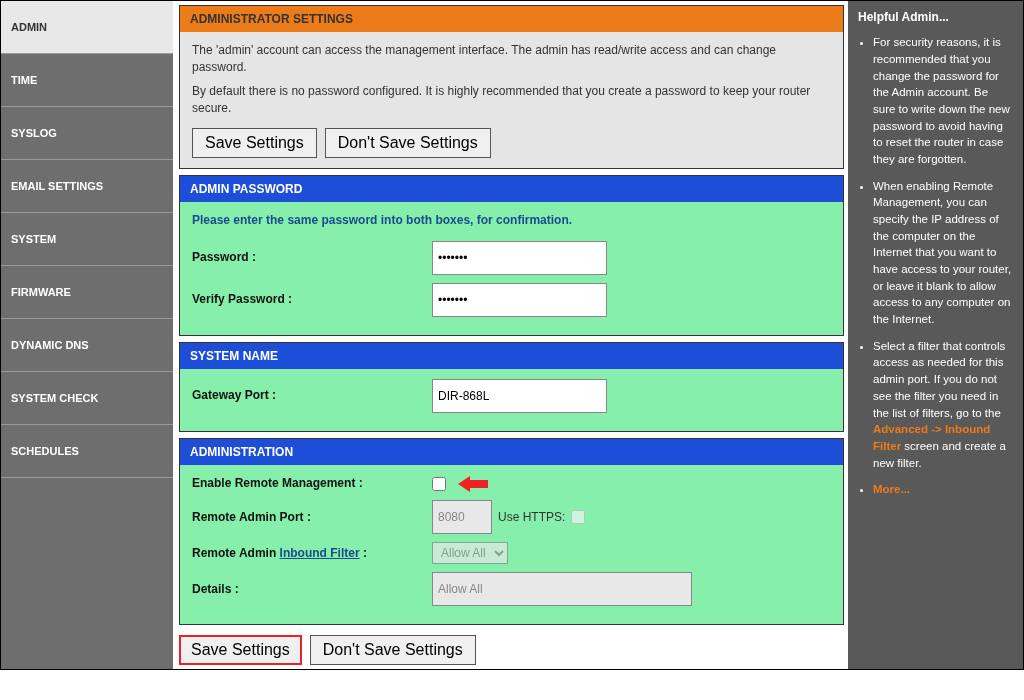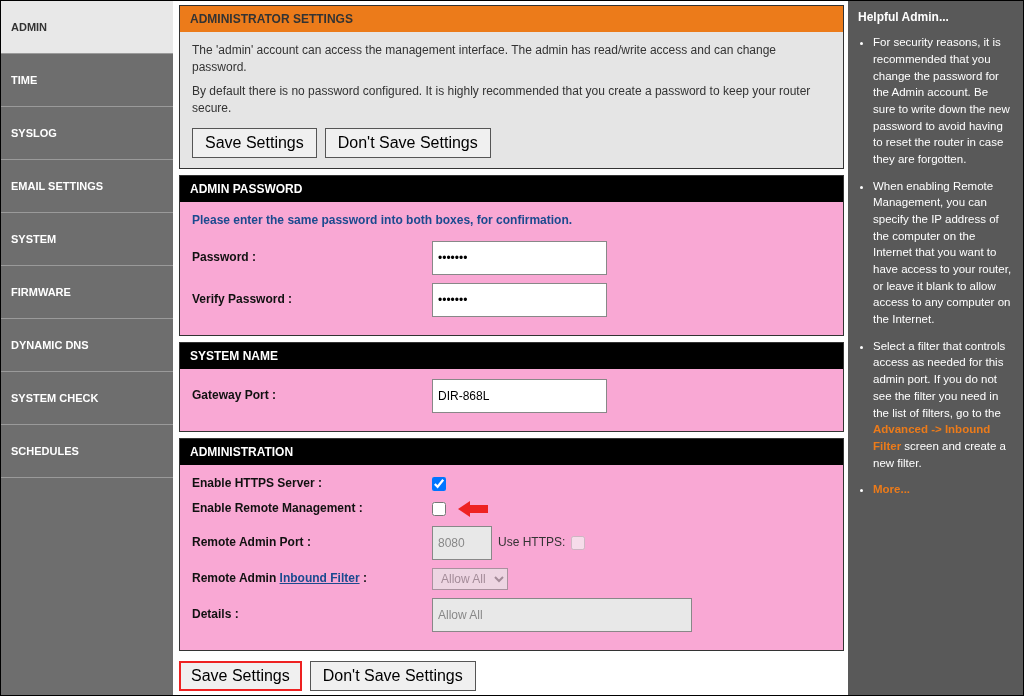--- a/index.html
+++ b/index.html
@@ -5,23 +5,23 @@
 * { box-sizing: border-box; margin: 0; padding: 0; }
 body { font-family: Verdana, Arial, sans-serif; font-size: 12px; background: #fff; width: 1024px; }
 .wrap { display: flex; border: 1px solid #000; }
 .sidebar { width: 172px; background: #6e6e6e; display: flex; flex-direction: column; }
 .sidebar-item { padding: 20px 10px; color: #fff; border-bottom: 1px solid #9a9a9a; cursor: pointer; font-weight: bold; font-size: 11px; }
 .sidebar-item.active { background: #e8e8e8; color: #333; }
 .main { flex: 1; padding: 4px 4px 4px 6px; background: #fff; display: flex; flex-direction: column; gap: 6px; }
 .panel { border: 1px solid #333; }
 .panel-hd { padding: 6px 10px; font-weight: bold; color: #fff; font-size: 12px; }
 .hd-orange { background: #ec7b1a; color: #333; }
-.hd-dark { background: #000000; }
+.hd-dark { background: #1d4ed8; }
 .panel-body { background: #e5e5e5; padding: 10px 12px; font-size: 12px; line-height: 1.45; color: #333; }
-.panel-body.light { background: #f9a8d4; }
+.panel-body.light { background: #86efac; }
 .btn { background: #f0f0f0; border: 1px solid #555; padding: 5px 12px; font-size: 16px; cursor: pointer; font-family: inherit; }
 .btn-row { margin-top: 10px; display: flex; gap: 8px; }
 .info-text { color: #1b4a8f; font-weight: bold; margin-bottom: 12px; }
 .frow { display: flex; align-items: center; margin-bottom: 8px; }
 .flabel { width: 240px; text-align: left; font-weight: bold; padding-right: 8px; color: #111; }
 .flabel .link { color: #1b4a8f; text-decoration: underline; cursor: pointer; }
 .fval { display: flex; align-items: center; gap: 6px; }
 input[type=password], input[type=text] { border: 1px solid #888; padding: 9px 5px; font-size: 12px; width: 175px; }
 input.small { width: 60px; }
 input.wide { width: 260px; }
@@ -98,26 +98,20 @@
               <input type="text" value="DIR-868L" style="">
             </div>
         </div>
       </div>
     </div>
 
     <div class="panel">
       <div class="panel-hd hd-dark">ADMINISTRATION</div>
       <div class="panel-body light">
         <div class="frow">
-          <div class="flabel">Enable HTTPS Server  :</div>
-          <div class="fval">
-              <input type="checkbox" checked="" style="">
-            </div>
-        </div>
-        <div class="frow">
           <div class="flabel">Enable Remote Management  :</div>
           <div class="fval">
             <input type="checkbox" style="">
             <span class="arrow"></span>
           </div>
         </div>
         <div class="frow">
           <div class="flabel">Remote Admin Port  :</div>
           <div class="fval">
             <input type="text" class="small disabled" disabled="" value="8080" style="">

